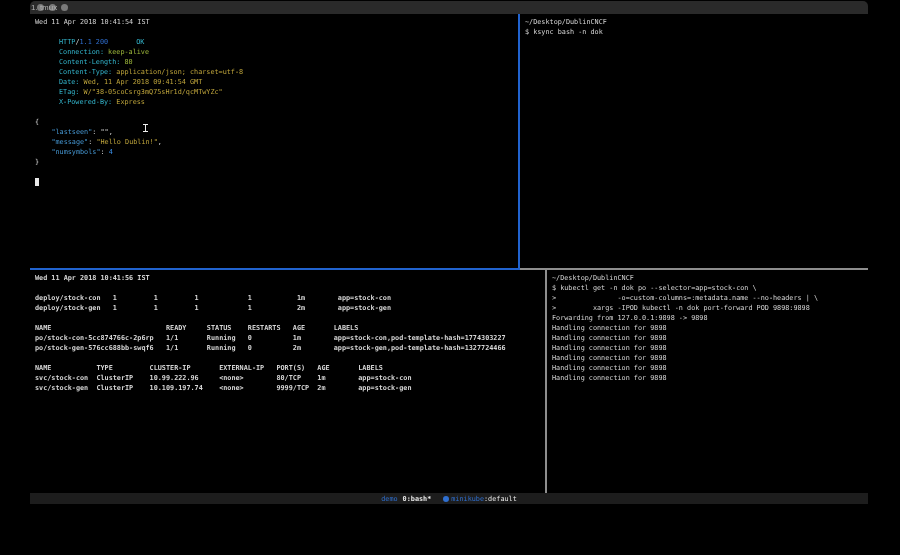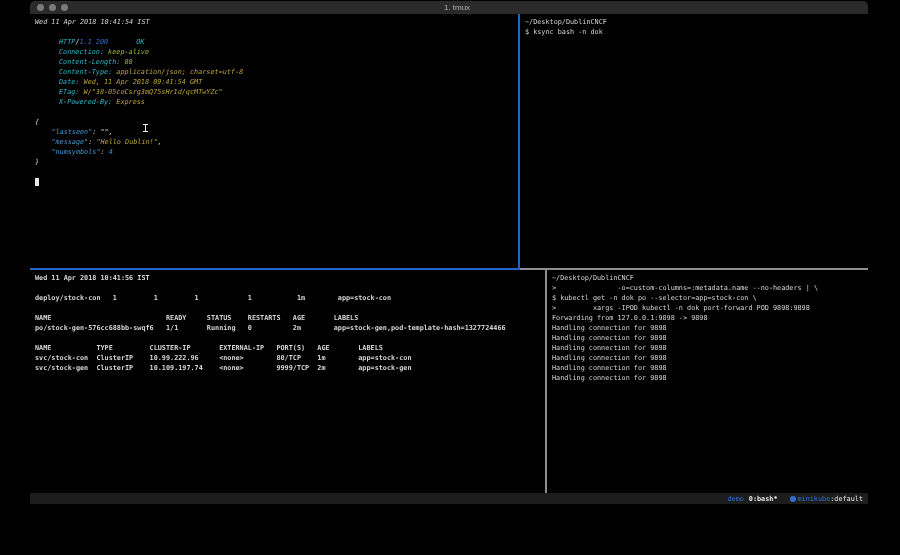--- a/index.html
+++ b/index.html
@@ -1,44 +1,44 @@
 <!DOCTYPE html>
 <html style="--fg: #d6d6d6; --cyan: #33b5cc; --yellow: #bda33a; --green: #9db73a; --blue: #4596d1; --lblue: #3a8ee6; --accent: #2f6fd0; --border-active: #2163cf; --border-inactive: #8e8e8e; --statusbar-bg: #1d1d1d; --titlebar-bg: #2a2a2a; --titlebar-text: #b0b0b0; --traffic-light: #7a7a7a; --cursor: #e8e8e8;"><head>
 <meta charset="utf-8">
 <style>
   html,body{margin:0;padding:0;background:#000;}
   body{width:900px;height:555px;position:relative;overflow:hidden;}
   .window{position:absolute;left:30px;top:1px;width:838px;height:502px;background:#000;border-radius:5px 5px 0 0;}
   .titlebar{position:absolute;left:0;top:0;width:100%;height:13px;background:var(--titlebar-bg,#2a2a2a);border-radius:5px 5px 0 0;}
   .lights{position:absolute;left:7px;top:3px;display:flex;gap:5px;}
   .light{width:7px;height:7px;border-radius:50%;background:var(--traffic-light,#7a7a7a);}
-  .title{position:absolute;left:8px;top:2px;width:100%;text-align:center;
+  .title{position:absolute;left:1px;top:2px;width:100%;
          font:8px "Liberation Sans",sans-serif;color:var(--titlebar-text,#b0b0b0);}
   .pane{position:absolute;padding:3px 0 0 5px;overflow:hidden;
         font:6.8px/10px "DejaVu Sans Mono",monospace;color:var(--fg,#d6d6d6);}
   .tline{height:10px;white-space:pre;}
-  .p-tl{left:0;top:13px;width:486px;height:254px;font-style:italic;}
+  .p-tl{left:0;top:13px;width:486px;height:254px;}
   .p-tr{left:490px;top:13px;width:348px;height:254px;}
   .p-bl{left:0;top:269px;width:513px;height:223px;font-weight:bold;}
   .p-br{left:517px;top:269px;width:321px;height:223px;}
   .border{position:absolute;}
   .vb-top{left:488px;top:13px;width:2px;height:254px;background:var(--border-active,#2163cf);}
   .hb-left{left:0;top:267px;width:490px;height:2px;background:var(--border-active,#2163cf);}
   .hb-right{left:490px;top:267px;width:348px;height:2px;background:var(--border-inactive,#8e8e8e);}
   .vb-bottom{left:515px;top:269px;width:2px;height:223px;background:var(--border-inactive,#8e8e8e);}
   .c-fg{color:var(--fg,#d6d6d6);}
   .c-cyan{color:var(--cyan,#33b5cc);padding-left:24px;}
   .c-yellow{color:var(--yellow,#bda33a);}
   .c-green{color:var(--green,#9db73a);}
   .c-blue{color:var(--blue,#4596d1);}
   .c-lblue{color:var(--lblue,#3a8ee6);}
   .c-accent{color:var(--accent,#2f6fd0);}
   .c-cursor{background:var(--cursor,#e8e8e8);color:transparent;}
   .statusbar{position:absolute;left:0;top:492px;width:838px;height:11px;background:var(--statusbar-bg,#1d1d1d);
-             display:flex;justify-content:flex-end;align-items:center;box-sizing:border-box;padding:0 5px;
+             display:flex;justify-content:center;align-items:center;box-sizing:border-box;padding:0 5px;
              font:6.8px "DejaVu Sans Mono",monospace;gap:12px;}
   .sb-left,.sb-right{display:flex;align-items:center;}
   .session{color:var(--accent,#2f6fd0);}
   .wlabel{color:#e8e8e8;font-weight:bold;margin-left:5px;}
   .helm-icon{width:6px;height:6px;border-radius:50%;background:var(--accent,#2f6fd0);display:inline-block;margin-right:2px;}
   .ctx{color:var(--accent,#2f6fd0);}
   .ns{color:#e8e8e8;}
   .ibeam{position:absolute;left:115px;top:123px;width:1px;height:8px;background:#ededed;}
   .ibeam:before,.ibeam:after{content:"";position:absolute;left:-2px;width:5px;height:1px;background:#ededed;}
   .ibeam:before{top:0;} .ibeam:after{bottom:0;}
@@ -77,32 +77,34 @@
       <div class="tline"><span class="c-cursor"> </span></div>
     </div>
   <div class="pane p-tr">
       <div class="tline"><span class="c-fg">~/Desktop/DublinCNCF</span></div>
       <div class="tline"><span class="c-fg">$ ksync bash -n dok</span></div>
     </div>
   <div class="pane p-bl">
       <div class="tline"><span class="c-fg">Wed 11 Apr 2018 10:41:56 IST</span></div>
       <div class="tline"><span class="c-fg"></span></div>
       <div class="tline"><span class="c-fg">deploy/stock-con   1         1         1            1           1m        app=stock-con</span></div>
+      <div class="tline"><span class="c-fg">deploy/stock-gen   1         1         1            1           2m        app=stock-gen</span></div>
       <div class="tline"><span class="c-fg"></span></div>
       <div class="tline"><span class="c-fg">NAME                            READY     STATUS    RESTARTS   AGE       LABELS</span></div>
+      <div class="tline"><span class="c-fg">po/stock-con-5cc874766c-2p6rp   1/1       Running   0          1m        app=stock-con,pod-template-hash=1774303227</span></div>
       <div class="tline"><span class="c-fg">po/stock-gen-576cc688bb-swqf6   1/1       Running   0          2m        app=stock-gen,pod-template-hash=1327724466</span></div>
       <div class="tline"><span class="c-fg"></span></div>
       <div class="tline"><span class="c-fg">NAME           TYPE         CLUSTER-IP       EXTERNAL-IP   PORT(S)   AGE       LABELS</span></div>
       <div class="tline"><span class="c-fg">svc/stock-con  ClusterIP    10.99.222.96     &lt;none&gt;        80/TCP    1m        app=stock-con</span></div>
       <div class="tline"><span class="c-fg">svc/stock-gen  ClusterIP    10.109.197.74    &lt;none&gt;        9999/TCP  2m        app=stock-gen</span></div>
     </div>
   <div class="pane p-br">
       <div class="tline"><span class="c-fg">~/Desktop/DublinCNCF</span></div>
+      <div class="tline"><span class="c-fg">$ kubectl get -n dok po --selector=app=stock-con \</span></div>
       <div class="tline"><span class="c-fg">&gt;               -o=custom-columns=:metadata.name --no-headers | \</span></div>
-      <div class="tline"><span class="c-fg">$ kubectl get -n dok po --selector=app=stock-con \</span></div>
       <div class="tline"><span class="c-fg">&gt;         xargs -IPOD kubectl -n dok port-forward POD 9898:9898</span></div>
       <div class="tline"><span class="c-fg">Forwarding from 127.0.0.1:9898 -&gt; 9898</span></div>
       <div class="tline"><span class="c-fg">Handling connection for 9898</span></div>
       <div class="tline"><span class="c-fg">Handling connection for 9898</span></div>
       <div class="tline"><span class="c-fg">Handling connection for 9898</span></div>
       <div class="tline"><span class="c-fg">Handling connection for 9898</span></div>
       <div class="tline"><span class="c-fg">Handling connection for 9898</span></div>
       <div class="tline"><span class="c-fg">Handling connection for 9898</span></div>
     </div>
 

